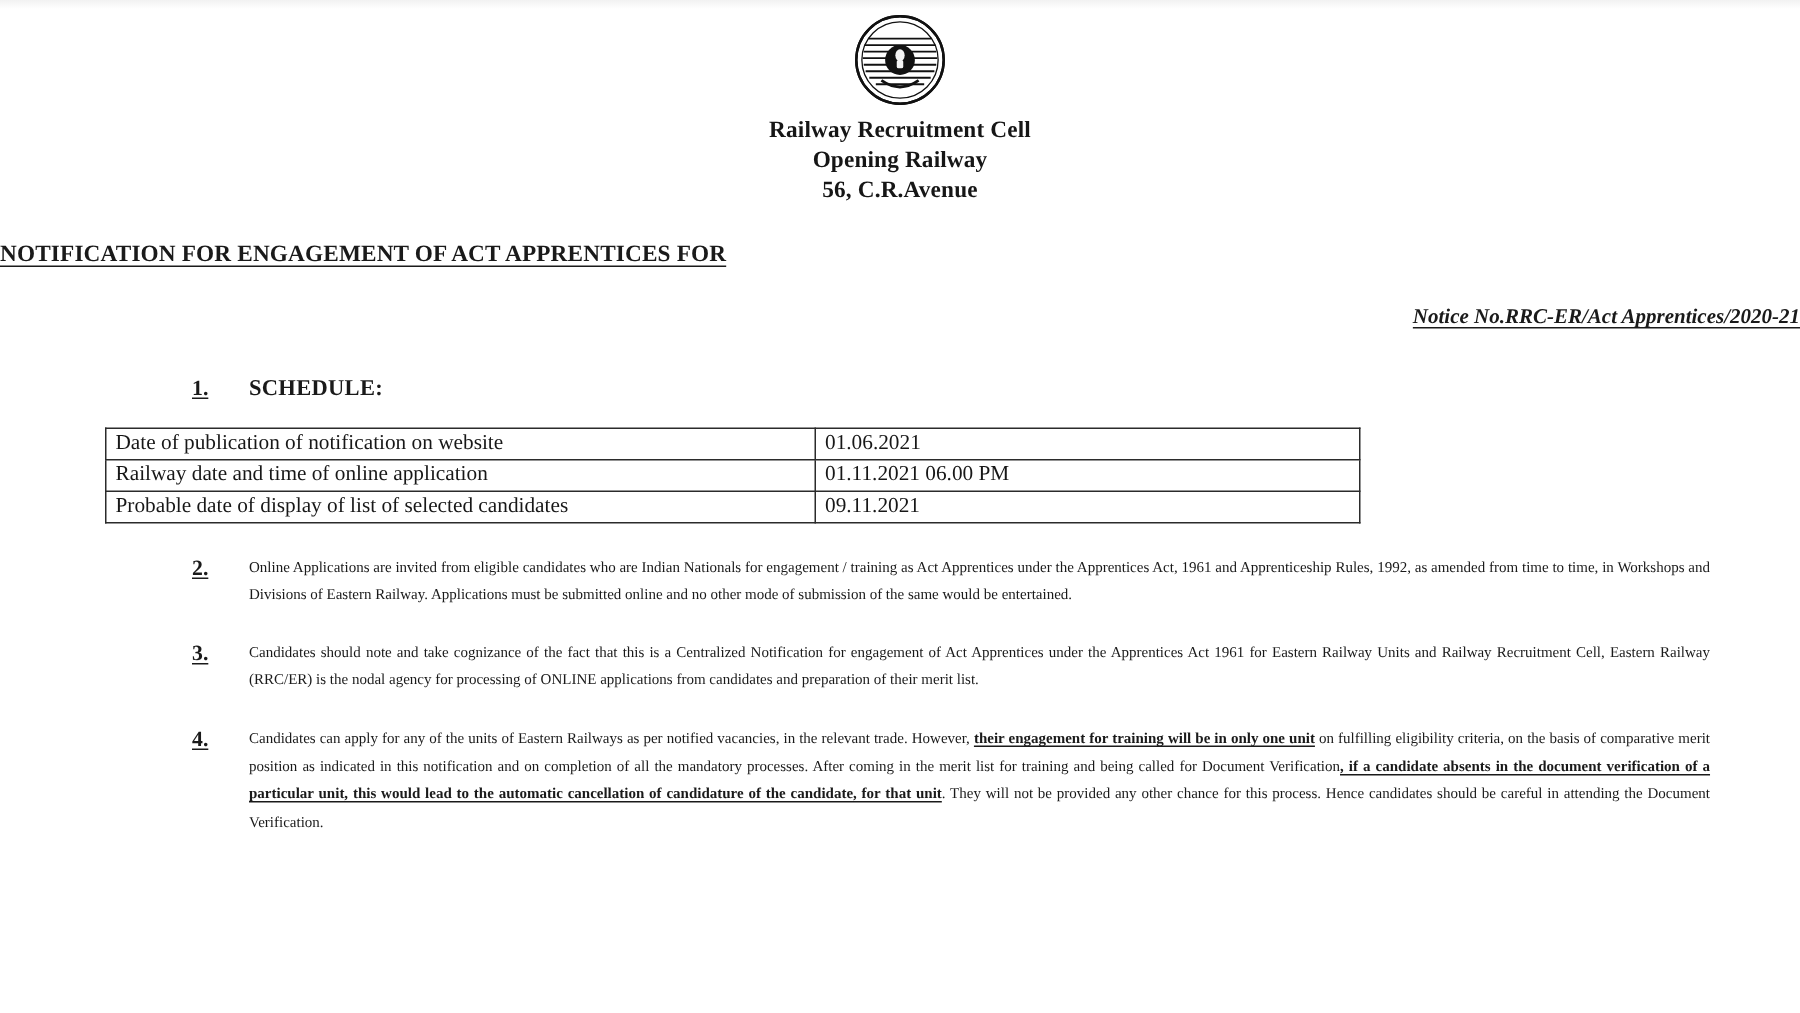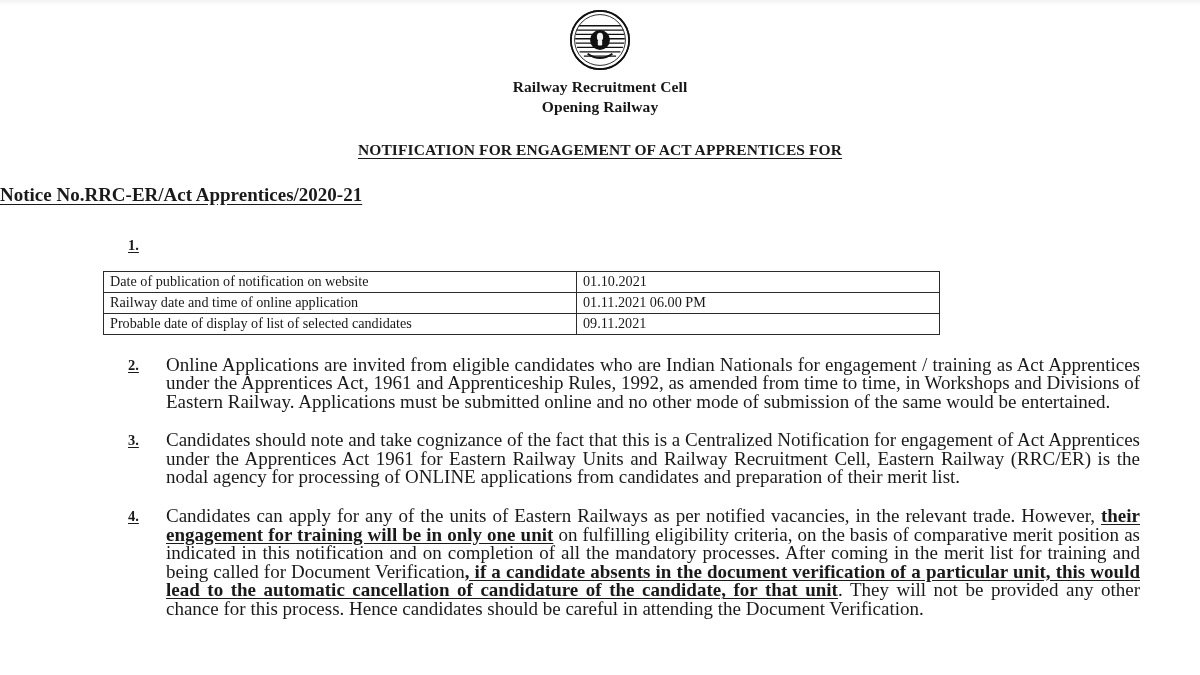--- a/index.html
+++ b/index.html
@@ -46,36 +46,36 @@
   .org-line {
     font-size: 15.5px;
     line-height: 20px;
     font-weight: 600;
     letter-spacing: 0.1px;
     color: #161616;
   }
 
   
   .notif-title {
-    text-align: center;
     margin-top: 21px;
     font-size: 15.5px;
     font-weight: bold;
     line-height: 24px;
     letter-spacing: 0.1px;
   }
   .notif-title span {
     text-decoration: underline;
     text-underline-offset: 2.5px;
   }
   .notice-no {
-    text-align: left;
+    text-align: right;
     margin-top: 22px;
-    font-size: 19px;
-    font-weight: bold;
+    font-size: 14px;
+    font-weight: bold;
+    font-style: italic;
   }
   .notice-no span {
     text-decoration: underline;
     text-underline-offset: 2.5px;
   }
 
   
   .clause {
     display: flex;
     align-items: flex-start;
@@ -85,39 +85,39 @@
   .clause-num {
     flex: 0 0 38px;
     font-size: 14.5px;
     font-weight: bold;
     line-height: 18.5px;
     text-decoration: underline;
     text-underline-offset: 2px;
   }
   .clause-body {
     flex: 1 1 auto;
-    font-size: 19px;
+    font-size: 10px;
     line-height: 18.6px;
     text-align: justify;
     text-justify: inter-word;
   }
   .clause-heading {
     font-weight: bold;
     font-size: 15px;
     letter-spacing: 0.2px;
   }
 
   #clause-schedule { margin-top: 30px; }
   #clause-2 { margin-top: 21px; }
   #clause-3 { margin-top: 20px; }
   #clause-4 { margin-top: 20px; }
 
   
   .schedule-wrap {
-    padding-left: 103px;
+    padding-left: 70px;
     margin-top: 16px;
   }
   table.schedule {
     border-collapse: collapse;
     width: 822px;
     table-layout: fixed;
   }
   table.schedule td {
     border: 1px solid #2b2b2b;
     font-size: 14.2px;
@@ -160,40 +160,42 @@
       </g>
       <circle cx="50" cy="50" r="16" fill="#111"></circle>
       <ellipse cx="50" cy="45" rx="5" ry="6.5" fill="#f4f4f4"></ellipse>
       <rect x="46.5" y="50" width="7" height="9" rx="2" fill="#f4f4f4"></rect>
       <path d="M30 72 Q50 86 70 72" fill="none" stroke="#111" stroke-width="3"></path>
       <circle cx="50" cy="50" r="47" fill="none" stroke="#111" stroke-width="2.6"></circle>
     </svg>
 
     <div class="org-line">Railway Recruitment Cell</div>
     <div class="org-line">Opening Railway</div>
+    <div class="org-line">56, C.R.Avenue</div>
   </div>
 
   <div class="notif-title">
     <div><span>NOTIFICATION FOR ENGAGEMENT OF ACT APPRENTICES FOR</span></div>
   </div>
 
   <div class="notice-no">
     <span>Notice No.RRC-ER/Act Apprentices/2020-21</span>
   </div>
 
   <div class="clause" id="clause-schedule">
     <div class="clause-num">1.</div>
+    <div class="clause-body clause-heading">SCHEDULE:</div>
   </div>
 
   <div class="schedule-wrap">
     <table class="schedule">
       <tbody>
         <tr>
           <td class="label">Date of publication of notification on website</td>
-          <td class="value">01.10.2021</td>
+          <td class="value">01.06.2021</td>
         </tr>
         <tr>
           <td class="label">Railway date and time of online application</td>
           <td class="value">01.11.2021 06.00 PM</td>
         </tr>
         <tr>
           <td class="label">Probable date of display of list of selected candidates</td>
           <td class="value">09.11.2021</td>
         </tr>
       </tbody>

